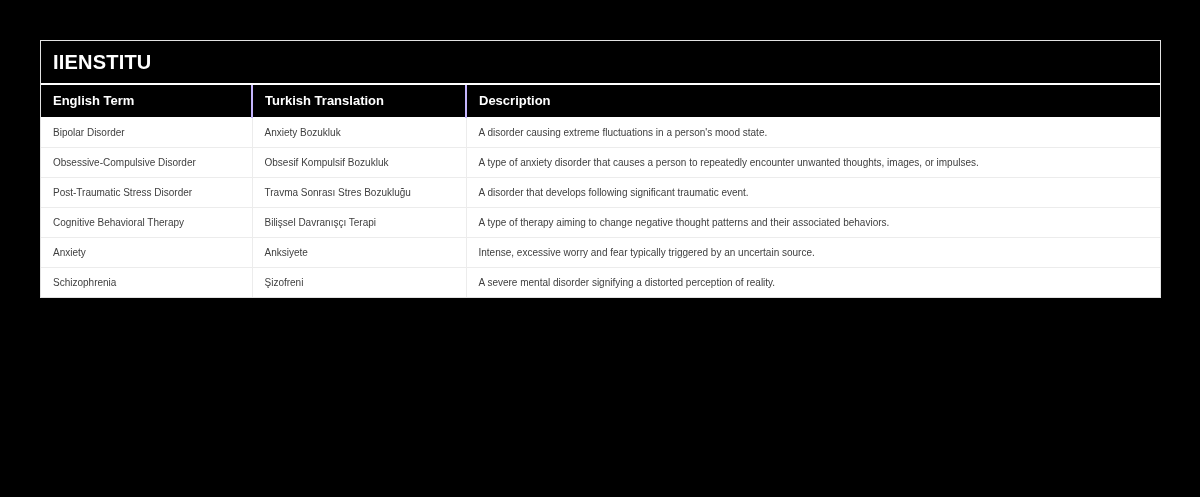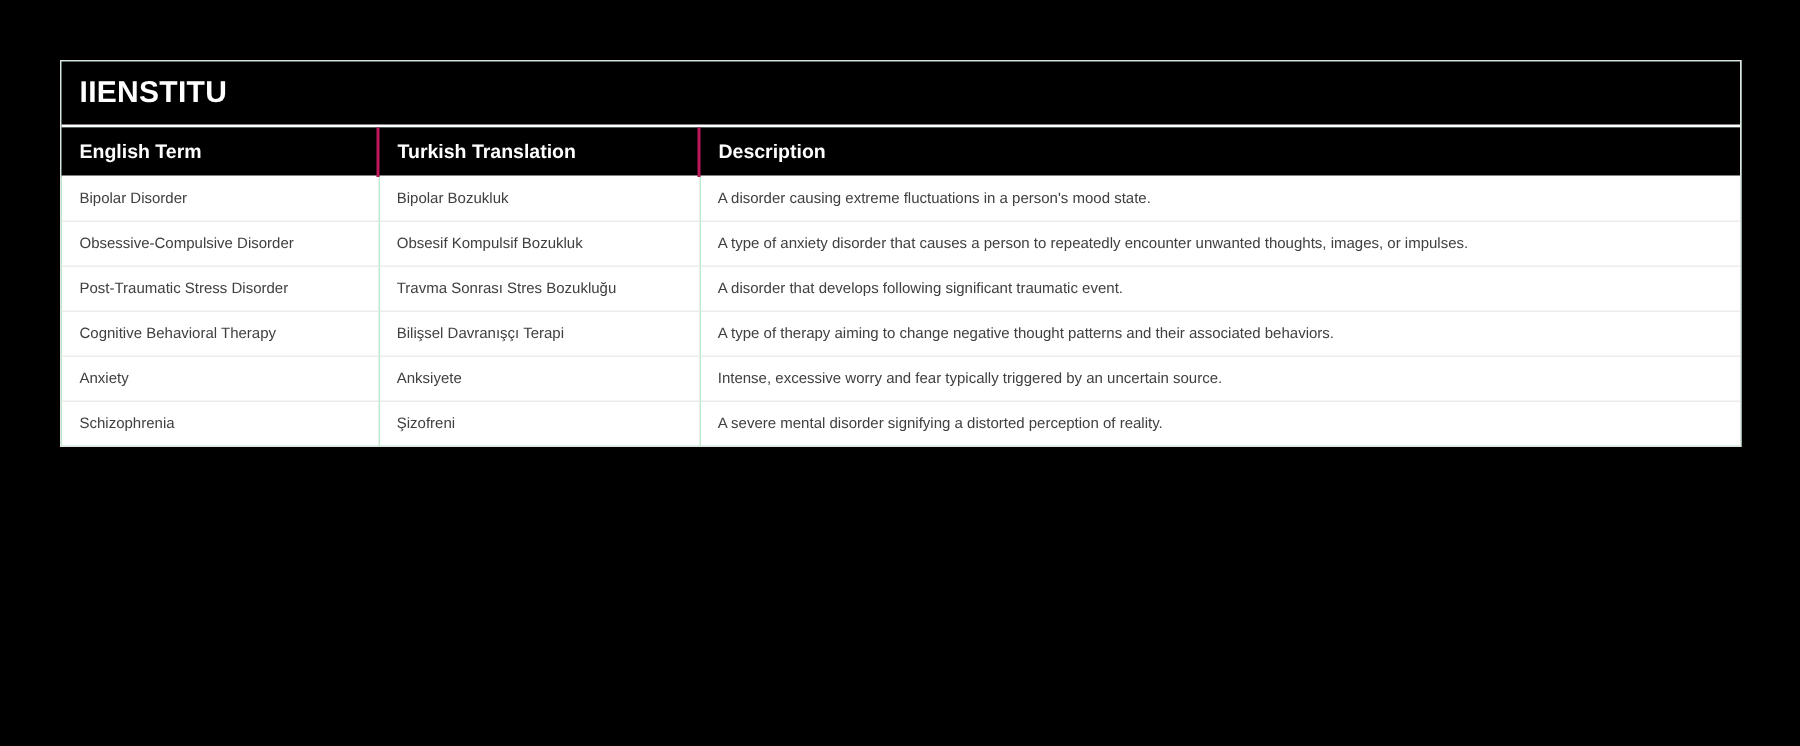--- a/index.html
+++ b/index.html
@@ -6,21 +6,21 @@
   html, body {
     width: 1200px; height: 497px;
     background: #000000;
     overflow: hidden;
     font-family: "Liberation Sans", "DejaVu Sans", sans-serif;
   }
   .table-card {
     position: absolute;
     left: 40px; top: 40px;
     width: 1121px;
-    background: #86efac;
+    background: #15803d;
     border: 1px solid #e2e2e2;
   }
   .title-bar {
     background: #000000;
     color: #ffffff;
     font-size: 20px;
     font-weight: 700;
     padding: 10px 12px 9px 12px;
     border-bottom: 2px solid #ffffff;
     letter-spacing: 0.2px;
@@ -32,21 +32,21 @@
   }
   table.terms col.c1 { width: 211px; }
   table.terms col.c2 { width: 214px; }
   table.terms th {
     background: #000000;
     color: #ffffff;
     font-size: 13px;
     font-weight: 700;
     text-align: left;
     padding: 8px 12px 9px 12px;
-    border-left: 2px solid #be185d;
+    border-left: 2px solid #c4b5fd;
     border-bottom: 1px solid #ffffff;
   }
   table.terms th:first-child { border-left: none; }
   table.terms td {
     background: #ffffff;
     color: #404040;
     font-size: 10px;
     font-weight: 400;
     padding: 9px 12px;
     border-left: 1px solid #ececec;
@@ -71,21 +71,21 @@
     <thead>
       <tr>
         <th>English Term</th>
         <th>Turkish Translation</th>
         <th>Description</th>
       </tr>
     </thead>
     <tbody id="rows-body">
   <tr>
     <td>Bipolar Disorder</td>
-    <td>Bipolar Bozukluk</td>
+    <td>Anxiety Bozukluk</td>
     <td>A disorder causing extreme fluctuations in a person's mood state.</td>
   </tr>
 
 
   <tr>
     <td>Obsessive-Compulsive Disorder</td>
     <td>Obsesif Kompulsif Bozukluk</td>
     <td>A type of anxiety disorder that causes a person to repeatedly encounter unwanted thoughts, images, or impulses.</td>
   </tr>
 

